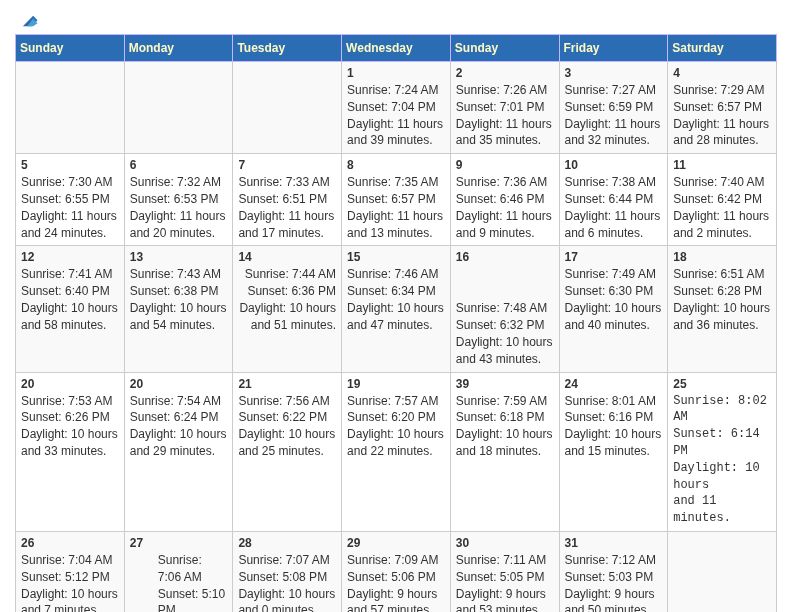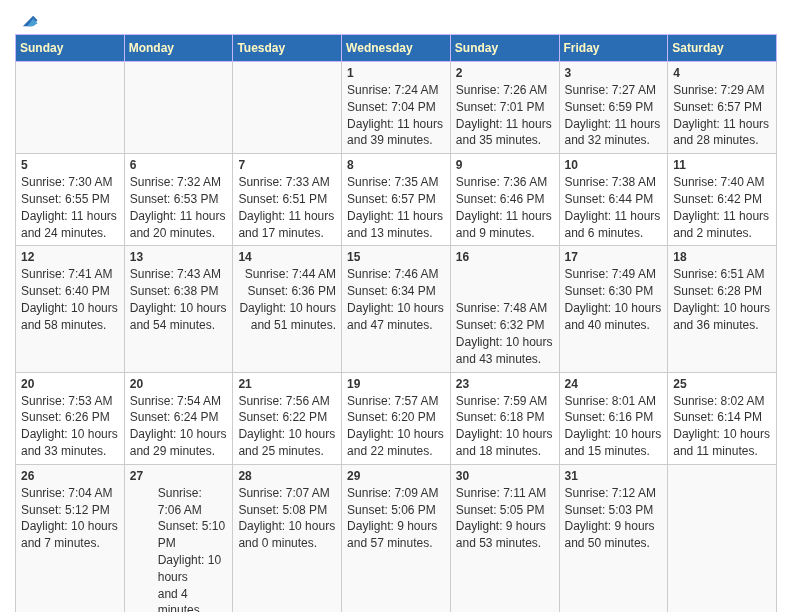--- a/index.html
+++ b/index.html
@@ -284,36 +284,36 @@
 and 25 minutes.</div>
         </td>
         <td>
           <span class="day-num">19</span>
           <div class="day-info" style="white-space: pre-line;">Sunrise: 7:57 AM
 Sunset: 6:20 PM
 Daylight: 10 hours
 and 22 minutes.</div>
         </td>
         <td>
-          <span class="day-num">23</span>
+          <span class="day-num">39</span>
           <div class="day-info" style="white-space: pre-line;">Sunrise: 7:59 AM
 Sunset: 6:18 PM
 Daylight: 10 hours
 and 18 minutes.</div>
         </td>
         <td>
           <span class="day-num">24</span>
           <div class="day-info" style="white-space: pre-line;">Sunrise: 8:01 AM
 Sunset: 6:16 PM
 Daylight: 10 hours
 and 15 minutes.</div>
         </td>
         <td>
           <span class="day-num">25</span>
-          <div class="day-info" style="white-space: pre-line;">Sunrise: 8:02 AM
+          <div class="day-info" style="white-space: pre-line; font-family: Liberation Mono, monospace;">Sunrise: 8:02 AM
 Sunset: 6:14 PM
 Daylight: 10 hours
 and 11 minutes.</div>
         </td>
       </tr>
       <tr>
         <td>
           <span class="day-num">26</span>
           <div class="day-info" style="white-space: pre-line;">Sunrise: 7:04 AM
 Sunset: 5:12 PM

